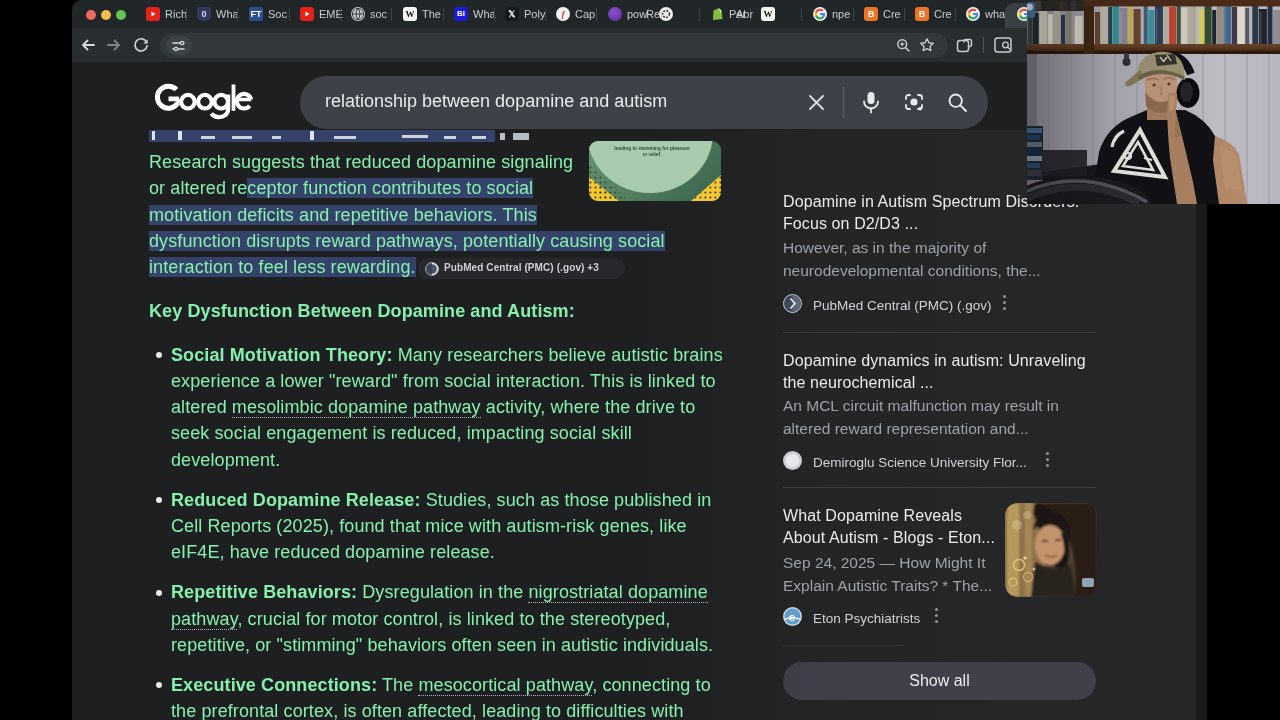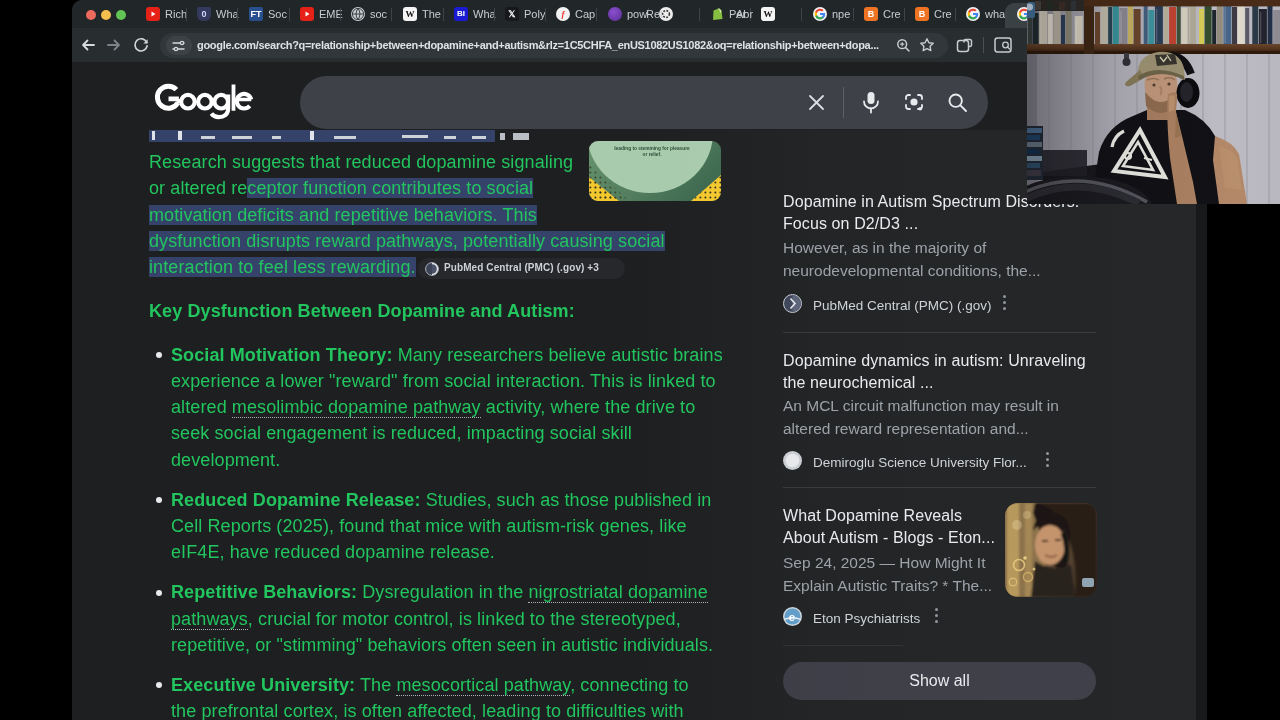--- a/index.html
+++ b/index.html
@@ -8,21 +8,21 @@
   #tabbar{position:absolute;left:0;top:0;width:1135px;height:28px;background:#212629}
   .tl{position:absolute;top:10px;width:10px;height:10px;border-radius:50%}
   .fav{position:absolute;top:7px;width:14px;height:14px;border-radius:3px;font-size:9px;font-weight:bold;text-align:center;line-height:14px}
   .tlab{position:absolute;top:8px;font-size:11px;color:#c9cdd1;white-space:nowrap}
   .tsep{position:absolute;top:8px;width:1px;height:13px;background:#3d4347}
   #toolbar{position:absolute;left:0;top:28px;width:1135px;height:34px;background:#282d30}
   #urlpill{position:absolute;left:88px;top:5px;width:788px;height:25px;background:#31373a;border-radius:13px}
   #content{position:absolute;left:0;top:62px;width:1124px;height:658px;background:#1d1f21}
   #gutter{position:absolute;left:1124px;top:62px;width:11px;height:658px;background:#18191b}
   .line{position:absolute;white-space:nowrap}
-  .body18{font-size:18px;line-height:26.3px;color:#22c55e;letter-spacing:0.1px}
+  .body18{font-size:18px;line-height:26.3px;color:#86efac;letter-spacing:0.1px}
   .sel{background:#35436b}
   .dot{border-bottom:1.5px dotted #aeb3b9}
   .it{}
   .b{font-weight:bold}
   .sbt{font-size:16px;line-height:22px;color:#e8eaed;letter-spacing:0.1px}
   .sbs{font-size:15.5px;line-height:23.6px;color:#9aa0a6}
   .src{font-size:13.5px;color:#ced2d6}
   .bullet{position:absolute;width:6px;height:6px;border-radius:50%;background:#e8eaed}
   .vdots{position:absolute;width:4px;height:18px}
   .vdots i{position:absolute;left:0;width:3px;height:3px;border-radius:50%;background:#8e939a}
@@ -133,21 +133,20 @@
         </svg>
       <div id="urlpill">
         <div class="abs" style="left:6px;top:3px;width:26px;height:19px;background:#3c4347;border-radius:9px"></div>
         <svg class="abs" style="left:12px;top:7px" width="13" height="12" viewBox="0 0 13 12">
             <g stroke="#d4d8db" stroke-width="1.4" fill="none">
               <path d="M0.5 3h8M11 3h1.5M0.5 9h1.5M6 9h6.5"></path>
               <circle cx="10" cy="3" r="1.6" fill="#31373a"></circle>
               <circle cx="4" cy="9" r="1.6" fill="#31373a"></circle>
             </g>
           </svg>
-        <div class="abs" style="left:37px;top:5.5px;width:692px;overflow:hidden;font-size:11px;font-weight:bold;color:#dfe2e5;letter-spacing:-0.3px;white-space:nowrap">google.com/search?q=relationship+between+dopamine+and+autism&amp;rlz=1C5CHFA_enUS1082US1082&amp;oq=relationship+between+dopa...</div>
         <svg class="abs" style="left:736px;top:5px" width="15" height="15" viewBox="0 0 15 15">
             <circle cx="6.2" cy="6.2" r="4.4" stroke="#c8ccd0" stroke-width="1.5" fill="none"></circle>
             <path d="M9.6 9.6L13 13" stroke="#c8ccd0" stroke-width="1.5" stroke-linecap="round"></path>
             <path d="M4.2 6.2h4M6.2 4.2v4" stroke="#c8ccd0" stroke-width="1.2"></path>
           </svg>
         <svg class="abs" style="left:759px;top:4px" width="16" height="16" viewBox="0 0 16 16">
             <path d="M8 1.8l1.9 3.9 4.3.6-3.1 3 .7 4.3L8 11.6l-3.8 2 .7-4.3-3.1-3 4.3-.6z" stroke="#c8ccd0" stroke-width="1.4" fill="none" stroke-linejoin="round"></path>
           </svg>
       </div>
       <svg class="abs" style="left:884px;top:9px" width="17" height="17" viewBox="0 0 17 17">
@@ -217,23 +216,23 @@
           <div class="abs" style="left:26px;top:4px;font-size:10px;font-weight:bold;color:#cdd1d5;letter-spacing:0.1px;white-space:nowrap">PubMed Central (PMC) (.gov) +3</div>
         </div>
 
         <div class="line body18 b" style="left:77px;top:235.6px">Key Dysfunction Between Dopamine and Autism:</div>
 
         <div class="bullet" style="left:84px;top:290px"></div>
         <div class="line body18" style="left:99px;top:279.6px"><span class="b">Social Motivation Theory:</span> Many researchers believe autistic brains<br>experience a lower "reward" from social interaction. This is linked to<br>altered <span class="dot">mesolimbic dopamine pathway</span> activity, where the drive to<br>seek social engagement is reduced, impacting social skill<br>development.</div>
         <div class="bullet" style="left:84px;top:435px"></div>
         <div class="line body18" style="left:99px;top:424.8px"><span class="b">Reduced Dopamine Release:</span> Studies, such as those published in<br><span class="it">Cell Reports</span> (2025), found that mice with autism-risk genes, like<br><span class="it">eIF4E</span>, have reduced dopamine release.</div>
         <div class="bullet" style="left:84px;top:528px"></div>
-        <div class="line body18" style="left:99px;top:517.4px"><span class="b">Repetitive Behaviors:</span> Dysregulation in the <span class="dot">nigrostriatal dopamine</span><br><span class="dot">pathways</span>, crucial for motor control, is linked to the stereotyped,<br>repetitive, or "stimming" behaviors often seen in autistic individuals.</div>
+        <div class="line body18" style="left:99px;top:517.4px"><span class="b">Repetitive Behaviors:</span> Dysregulation in the <span class="dot">nigrostriatal dopamine</span><br><span class="dot">pathway</span>, crucial for motor control, is linked to the stereotyped,<br>repetitive, or "stimming" behaviors often seen in autistic individuals.</div>
         <div class="bullet" style="left:84px;top:620px"></div>
-        <div class="line body18" style="left:99px;top:610px"><span class="b">Executive University:</span> The <span class="dot">mesocortical pathway</span>, connecting to<br>the prefrontal cortex, is often affected, leading to difficulties with</div>
+        <div class="line body18" style="left:99px;top:610px"><span class="b">Executive Connections:</span> The <span class="dot">mesocortical pathway</span>, connecting to<br>the prefrontal cortex, is often affected, leading to difficulties with</div>
 
         <div class="line sbt" style="left:711px;top:128.6px">Dopamine in Autism Spectrum Disorders:<br>Focus on D2/D3 ...</div>
         <div class="line sbs" style="left:711px;top:173.9px">However, as in the majority of<br>neurodevelopmental conditions, the...</div>
         <svg class="abs" style="left:711px;top:232px" width="19" height="19" viewBox="0 0 19 19">
             <circle cx="9.5" cy="9.5" r="9" fill="#3c4357" stroke="#c6cad2" stroke-width="1"></circle>
             <path d="M9.5 1.2a8.3 8.3 0 0 1 0 16.6z" fill="#5a6378"></path>
             <path d="M7.5 4.5l4.5 5-4.5 5" stroke="#e8eaee" stroke-width="1.6" fill="none"></path>
           </svg>
         <div class="abs src" style="left:741px;top:235.5px">PubMed Central (PMC) (.gov)</div>
         <div class="vdots" style="left:931px;top:233px">
@@ -323,20 +322,21 @@
             <circle cx="33.9" cy="18.7" r="6.8" stroke-width="4.2"></circle>
             <circle cx="50.9" cy="18.7" r="6.8" stroke-width="4.2"></circle>
             <circle cx="67.2" cy="18.7" r="6.8" stroke-width="4.2"></circle>
             <path d="M74.2 11.4v13.8c0 6.6-4.5 8.9-9.5 8.9-3.3 0-5.8-1.4-7.3-3.6" stroke-width="4.1"></path>
             <path d="M79.5 1.6v26.2" stroke-width="3.8"></path>
             <path d="M97.2 16.4a7.3 7.3 0 1 0-1.5 6.5" stroke-width="4.1"></path>
             <path d="M83.4 16.4h13.8" stroke-width="3.5"></path>
           </g>
         </svg>
       <div class="abs" style="left:228px;top:14px;width:688px;height:53px;background:#3e4147;border-radius:26.5px">
+        <div class="abs" style="left:25px;top:15px;font-size:18px;color:#e8eaed">relationship between dopamine and autism</div>
         <svg class="abs" style="left:508px;top:18px" width="17" height="17" viewBox="0 0 17 17">
             <path d="M2 2l13 13M15 2L2 15" stroke="#dadee2" stroke-width="1.8" stroke-linecap="round"></path>
           </svg>
         <div class="abs" style="left:543px;top:11px;width:1px;height:31px;background:#5c6165"></div>
         <svg class="abs" style="left:561px;top:15px" width="20" height="24" viewBox="0 0 20 24">
             <rect x="6.5" y="1" width="7" height="12" rx="3.5" fill="#e8eaed"></rect>
             <path d="M3 10.5a7 7 0 0 0 14 0" stroke="#e8eaed" stroke-width="1.8" fill="none" stroke-linecap="round"></path>
             <path d="M10 17.5v4" stroke="#e8eaed" stroke-width="1.8" stroke-linecap="round"></path>
           </svg>
         <svg class="abs" style="left:603px;top:16px" width="22" height="22" viewBox="0 0 22 22">

